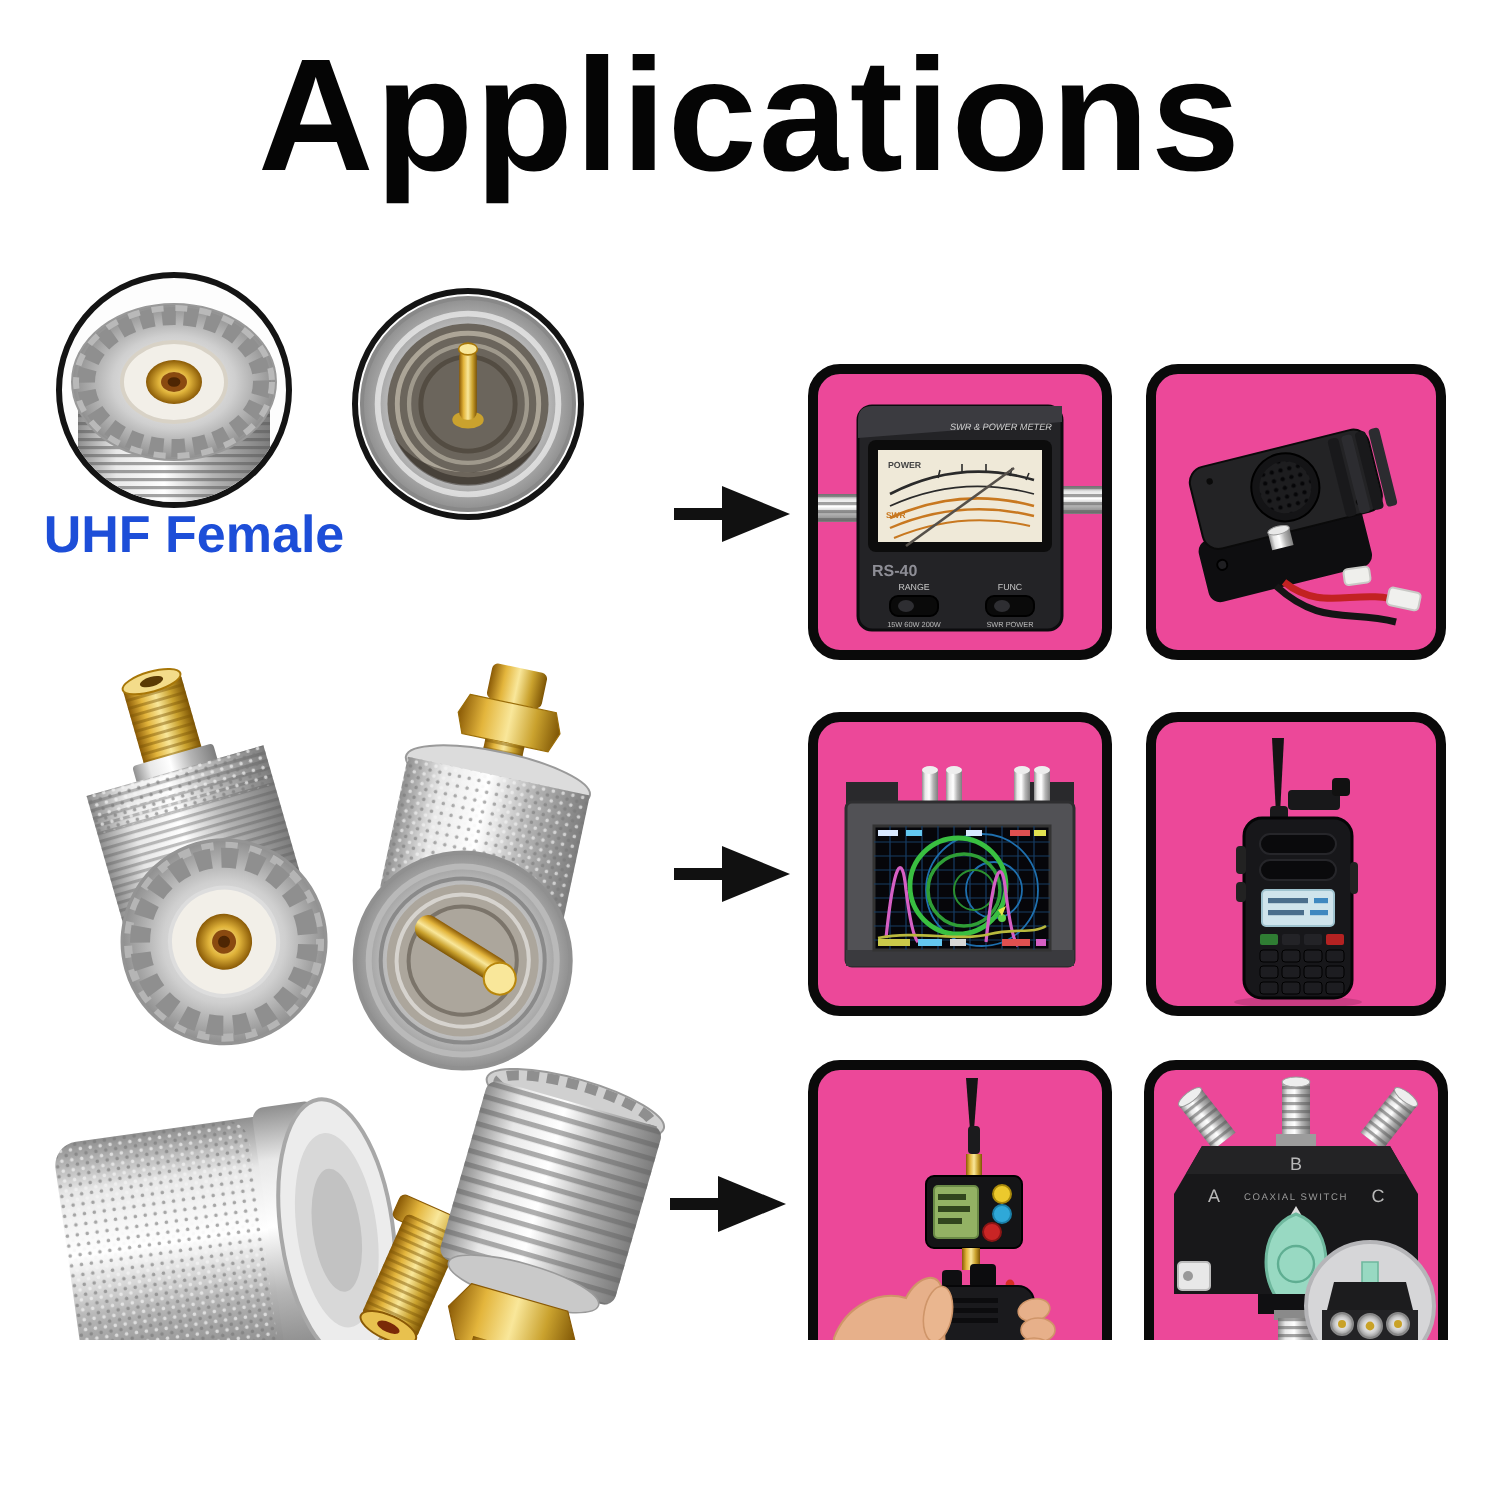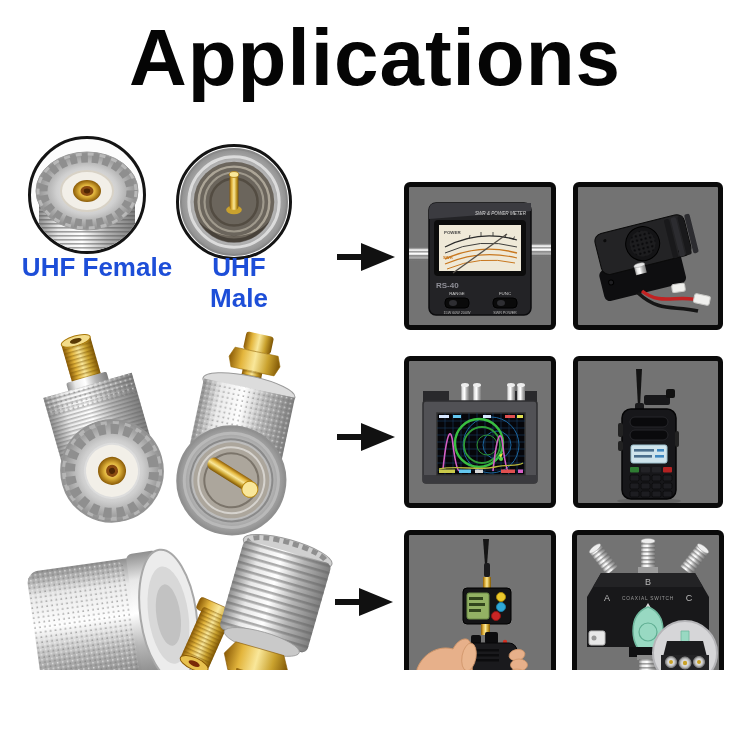--- a/index.html
+++ b/index.html
@@ -26,21 +26,21 @@
   .lbl-male{left:180px;top:252px;width:118px;}
   .adapters{position:absolute;}
   .ad-top{left:0px;top:330px;width:335px;height:215px;}
   .ad-bottom{left:10px;top:520px;width:335px;height:225px;}
   .arrow{position:absolute;width:66px;height:34px;}
   .arrow-1{left:333px;top:240px;}
   .arrow-2{left:333px;top:420px;}
   .arrow-3{left:331px;top:585px;}
   .appbox{
     position:absolute;box-sizing:border-box;border:5px solid #0a0a0a;
-    border-radius:6px;background:#737373;overflow:hidden;
+    border-radius:16px;background:#ec4899;overflow:hidden;
   }
   .b1{left:404px;top:182px;width:152px;height:148px;}
   .b2{left:573px;top:182px;width:150px;height:148px;}
   .b3{left:404px;top:356px;width:152px;height:152px;}
   .b4{left:573px;top:356px;width:150px;height:152px;}
   .b5{left:404px;top:530px;width:152px;height:158px;}
   .b6{left:572px;top:530px;width:152px;height:158px;}
   .appbox svg{display:block;width:100%;height:100%;}
   svg text{font-family:"Liberation Sans", sans-serif;}
 </style>
@@ -134,21 +134,20 @@
       <circle cx="56" cy="56" r="30" fill="none" stroke="rgba(225,218,200,0.45)" stroke-width="2.2"></circle>
       <circle cx="56" cy="56" r="24" fill="none" stroke="rgba(60,52,40,0.5)" stroke-width="2.5"></circle>
       <path d="M18 72 A41 41 0 0 0 94 72 A41 30 0 0 1 18 72 Z" fill="rgba(30,25,18,0.45)"></path>
       <ellipse cx="56" cy="64" rx="8" ry="4.5" fill="#caa22e"></ellipse>
       <rect x="51.5" y="28" width="9" height="36" rx="4" fill="url(#gGoldV)"></rect>
       <ellipse cx="56" cy="28" rx="4.8" ry="3" fill="#f9e79a" stroke="#a87708" stroke-width="0.8"></ellipse>
     </svg>
   </div>
 
   <div class="conn-label lbl-female">UHF Female</div>
-  <div class="conn-label lbl-male">UHF Male</div>
 
   <svg class="adapters ad-top" viewBox="0 0 335 215">
     <g transform="rotate(-16 105 120)">
       <rect x="92" y="6" width="30" height="42" rx="3" fill="url(#gGoldV)"></rect>
       <rect x="92" y="6" width="30" height="42" rx="3" fill="url(#pThreadGold)"></rect>
       <ellipse cx="107" cy="7" rx="15" ry="5" fill="#f3dc8a" stroke="#a87708" stroke-width="1"></ellipse>
       <ellipse cx="107" cy="7" rx="6" ry="2.4" fill="#5a3a04"></ellipse>
       <rect x="86" y="45" width="42" height="10" rx="2" fill="url(#gSilverV)"></rect>
       <rect x="60" y="53" width="92" height="72" fill="url(#gSilverV)"></rect>
       <rect x="60" y="53" width="92" height="72" fill="url(#pThread)" opacity="0.7"></rect>

